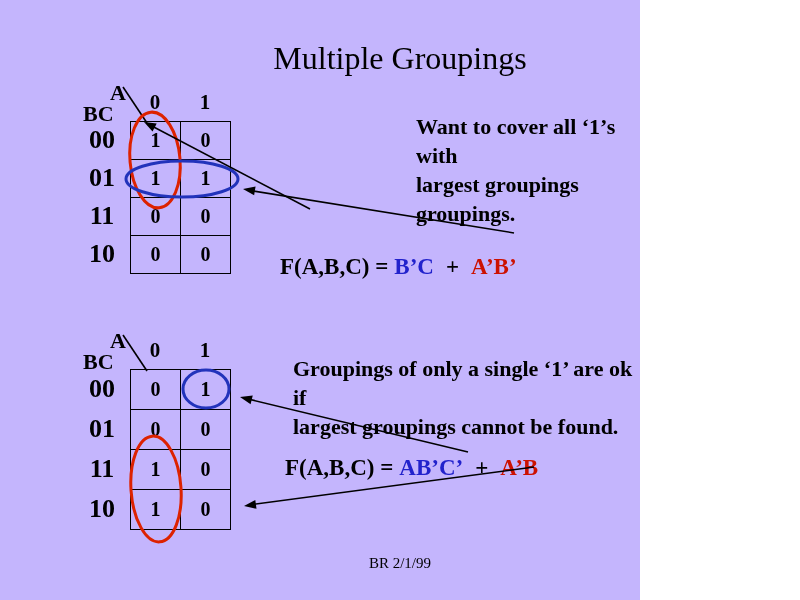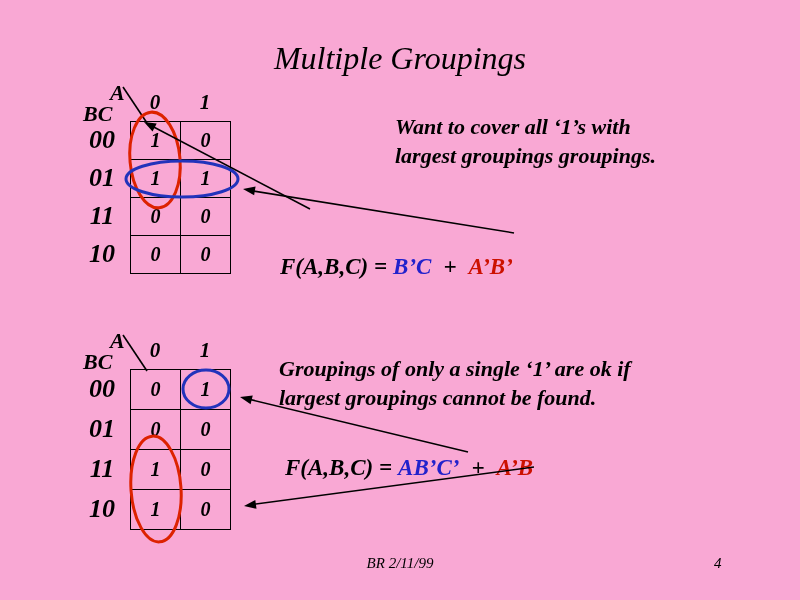--- a/index.html
+++ b/index.html
@@ -1,18 +1,18 @@
 <!DOCTYPE html>
 <html><head>
 <meta charset="utf-8">
 <style>
   * { margin:0; padding:0; box-sizing:border-box; }
   html,body { background:#ffffff; }
   body { font-family:"Liberation Serif","DejaVu Serif",serif; }
-  .slide { position:relative; width:800px; height:600px; background:#f9a8d4; overflow:hidden;font-style:italic; }
+  .slide { position:relative; width:640px; height:600px; background:#c4b5fd; overflow:hidden; }
 
   .title { position:absolute; top:40px; left:0; width:800px; text-align:center;
            font-size:32px; color:#000; }
 
   .kmap-block { position:absolute; width:220px; }
   .k1 { left:80px; top:80px; height:210px; }
   .k2 { left:80px; top:328px; height:220px; }
 
   .kvar-a  { position:absolute; left:30px; top:0;    font-size:22px; font-weight:bold; color:#000; }
   .kvar-bc { position:absolute; left:3px;  top:21px; font-size:22px; font-weight:bold; color:#000; }
@@ -24,22 +24,22 @@
   .k1 .krow { height:38px; line-height:38px; }
   .k2 .krow { height:40px; line-height:40px; }
 
   .kmap-table { position:absolute; left:50px; top:41px; border-collapse:collapse; }
   .kmap-table td { width:50px; border:1.5px solid #000; text-align:center;
                    font-size:20px; font-weight:bold; color:#000; padding:0; }
   .k1 .kmap-table td { height:38px; }
   .k2 .kmap-table td { height:40px; }
 
   .note { position:absolute; font-size:22px; font-weight:bold; color:#000; line-height:29px; }
-  .note1 { left:395px; top:112px; }
-  .note2 { left:279px; top:354px; }
+  .note1 { left:416px; top:112px; }
+  .note2 { left:293px; top:354px; }
 
   .equation { position:absolute; font-size:23px; font-weight:bold; color:#000; white-space:nowrap; }
   .eq1 { left:280px; top:234px;margin-top:20px; }
   .eq2 { left:285px; top:455px; }
   .t-blue { color:#2222cc; margin-left:6px; }
   .t-red  { color:#cc1100; }
   .op { margin:0 12px; }
 
   .overlay { position:absolute; left:0; top:0; pointer-events:none; }
 
@@ -161,16 +161,16 @@
     <g>
       <line x1="468" y1="452" x2="244" y2="398" stroke="#000" stroke-width="1.5"></line>
       <polygon points="0,0 -12,-4.5 -12,4.5" transform="translate(240,397) rotate(-166.4)" fill="#000"></polygon>
     </g>
     <g>
       <line x1="534" y1="467" x2="248" y2="505" stroke="#000" stroke-width="1.5"></line>
       <polygon points="0,0 -12,-4.5 -12,4.5" transform="translate(244,506) rotate(172.3)" fill="#000"></polygon>
     </g>
   </svg>
 
-  <div class="footer">BR 2/11/99</div>
+  <div class="footer">BR 2/1/99</div>
   <div class="pagenum">4</div>
 
 </div>
 
 </body></html>

